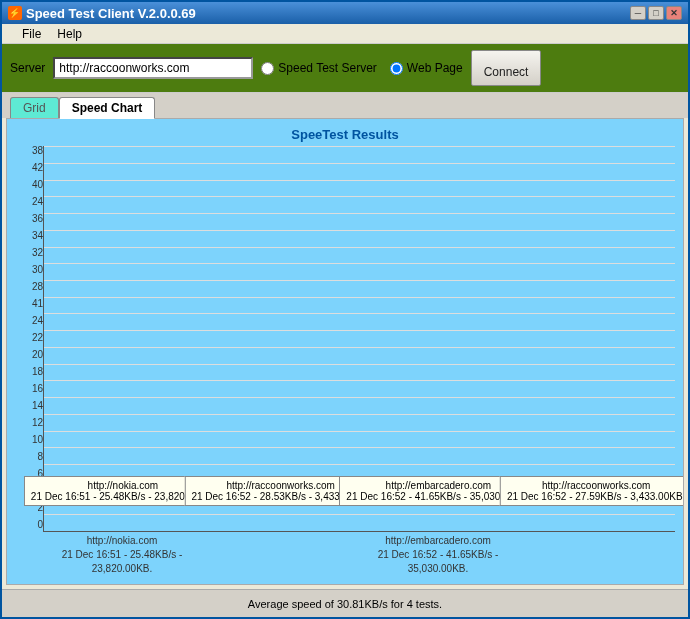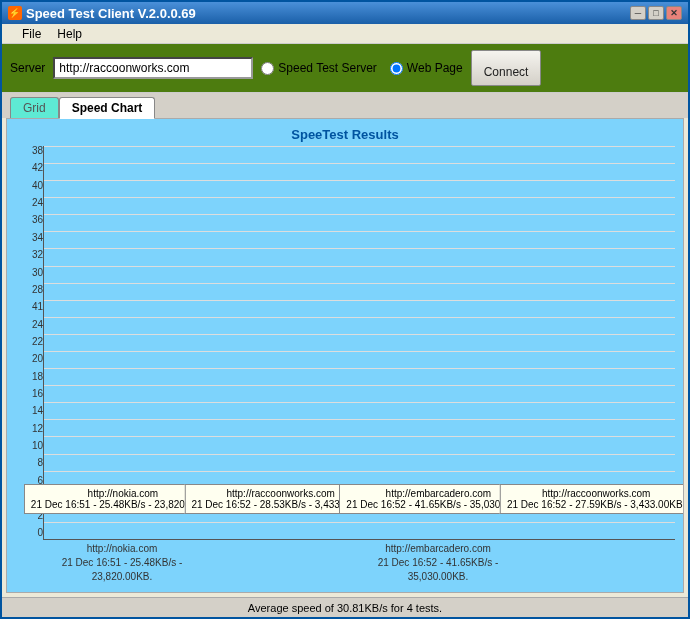--- a/index.html
+++ b/index.html
@@ -239,21 +239,21 @@
     .x-label-group {
       flex: 1;
       text-align: center;
       font-size: 10px;
       color: #333;
       line-height: 1.4;
       padding-top: 2px;
     }
     .status-bar {
       background: #d4d0c8;
-      height: 20px;
+      height: 28px;
       border-top: 1px solid #aaa;
       display: flex;
       align-items: center;
       justify-content: center;
       font-size: 11px;
       flex-shrink: 0;
     }
   </style>
 </head>
 <body>

